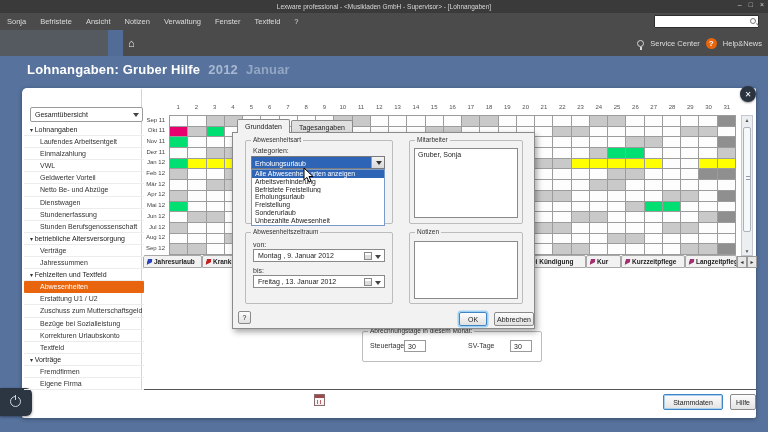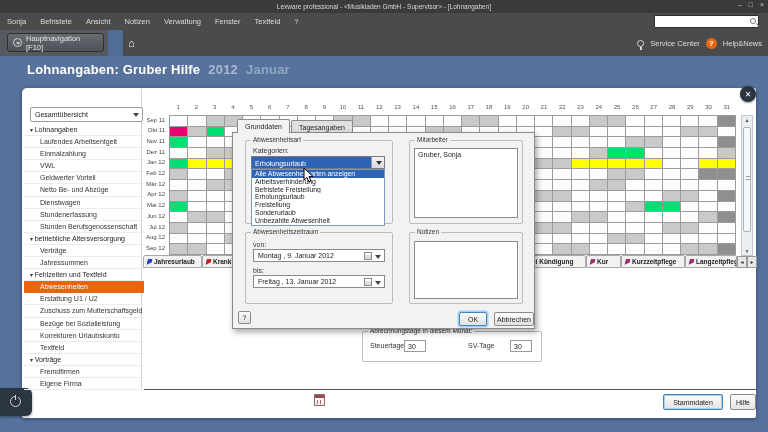--- a/index.html
+++ b/index.html
@@ -134,24 +134,20 @@
         <span class="mitem">Textfeld</span>
         <span class="mitem">?</span>
       </span>
     <span class="searchbox">
         <span class="mag"></span>
       </span>
   </div>
 
   <div class="toolbar">
     <span class="hauptnav-zone"></span>
-    <span class="hauptnav-btn">
-      <span class="circ-arrow"></span>
-      <span>Hauptnavigation [F10]</span>
-    </span>
     <span class="blue-sep"></span>
     <span class="tool-nav">
       <span class="home-glyph">⌂</span>
     </span>
     <span class="tool-right">
       <span class="bulb"></span>
       <span>Service Center</span>
       <span class="qcirc">?</span>
       <span>Help&amp;News</span>
     </span>

